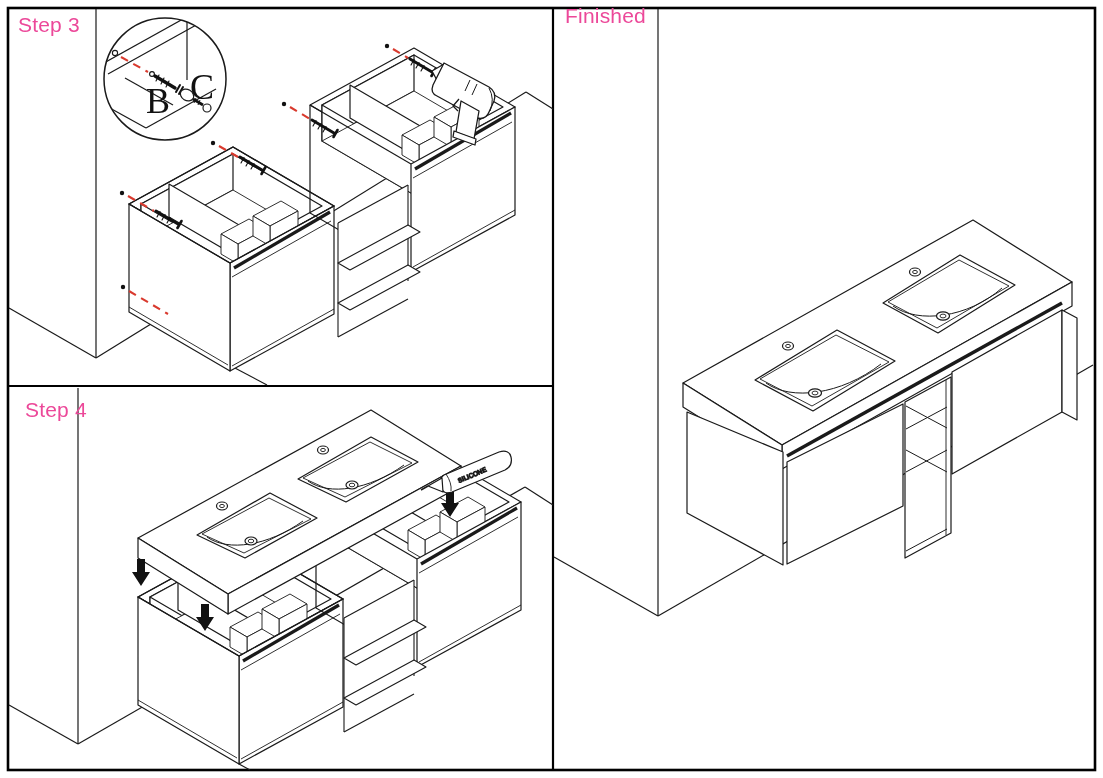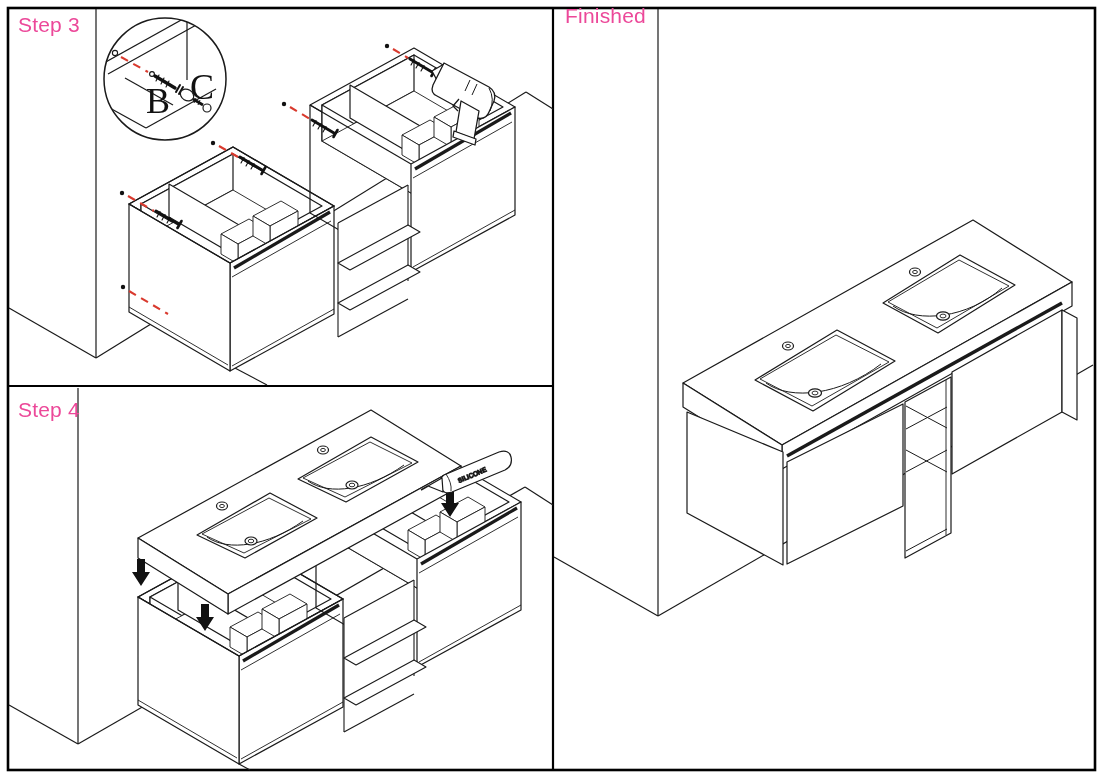--- a/index.html
+++ b/index.html
@@ -1,20 +1,20 @@
 <!DOCTYPE html>
 <html><head>
 <meta charset="utf-8">
 <style>
   html,body{margin:0;padding:0;background:#ffffff;}
   .page{position:relative;width:1103px;height:778px;background:#ffffff;overflow:hidden;
         font-family:"Liberation Sans",sans-serif;}
   .panel-label{position:absolute;font-size:21px;color:#ec4899;letter-spacing:.2px;}
   .lbl-step3{left:18px;top:13px;}
-  .lbl-step4{left:18px;top:398px;}
+  .lbl-step4{left:25px;top:398px;}
   .lbl-finished{left:565px;top:4px;}
   svg{position:absolute;left:0;top:0;}
   svg text{font-family:"Liberation Serif",serif;fill:#111;}
   svg text.tube-label{font-family:"Liberation Sans",sans-serif;fill:#333;}
 </style>
 </head>
 <body>
 
 <div class="page">
 

